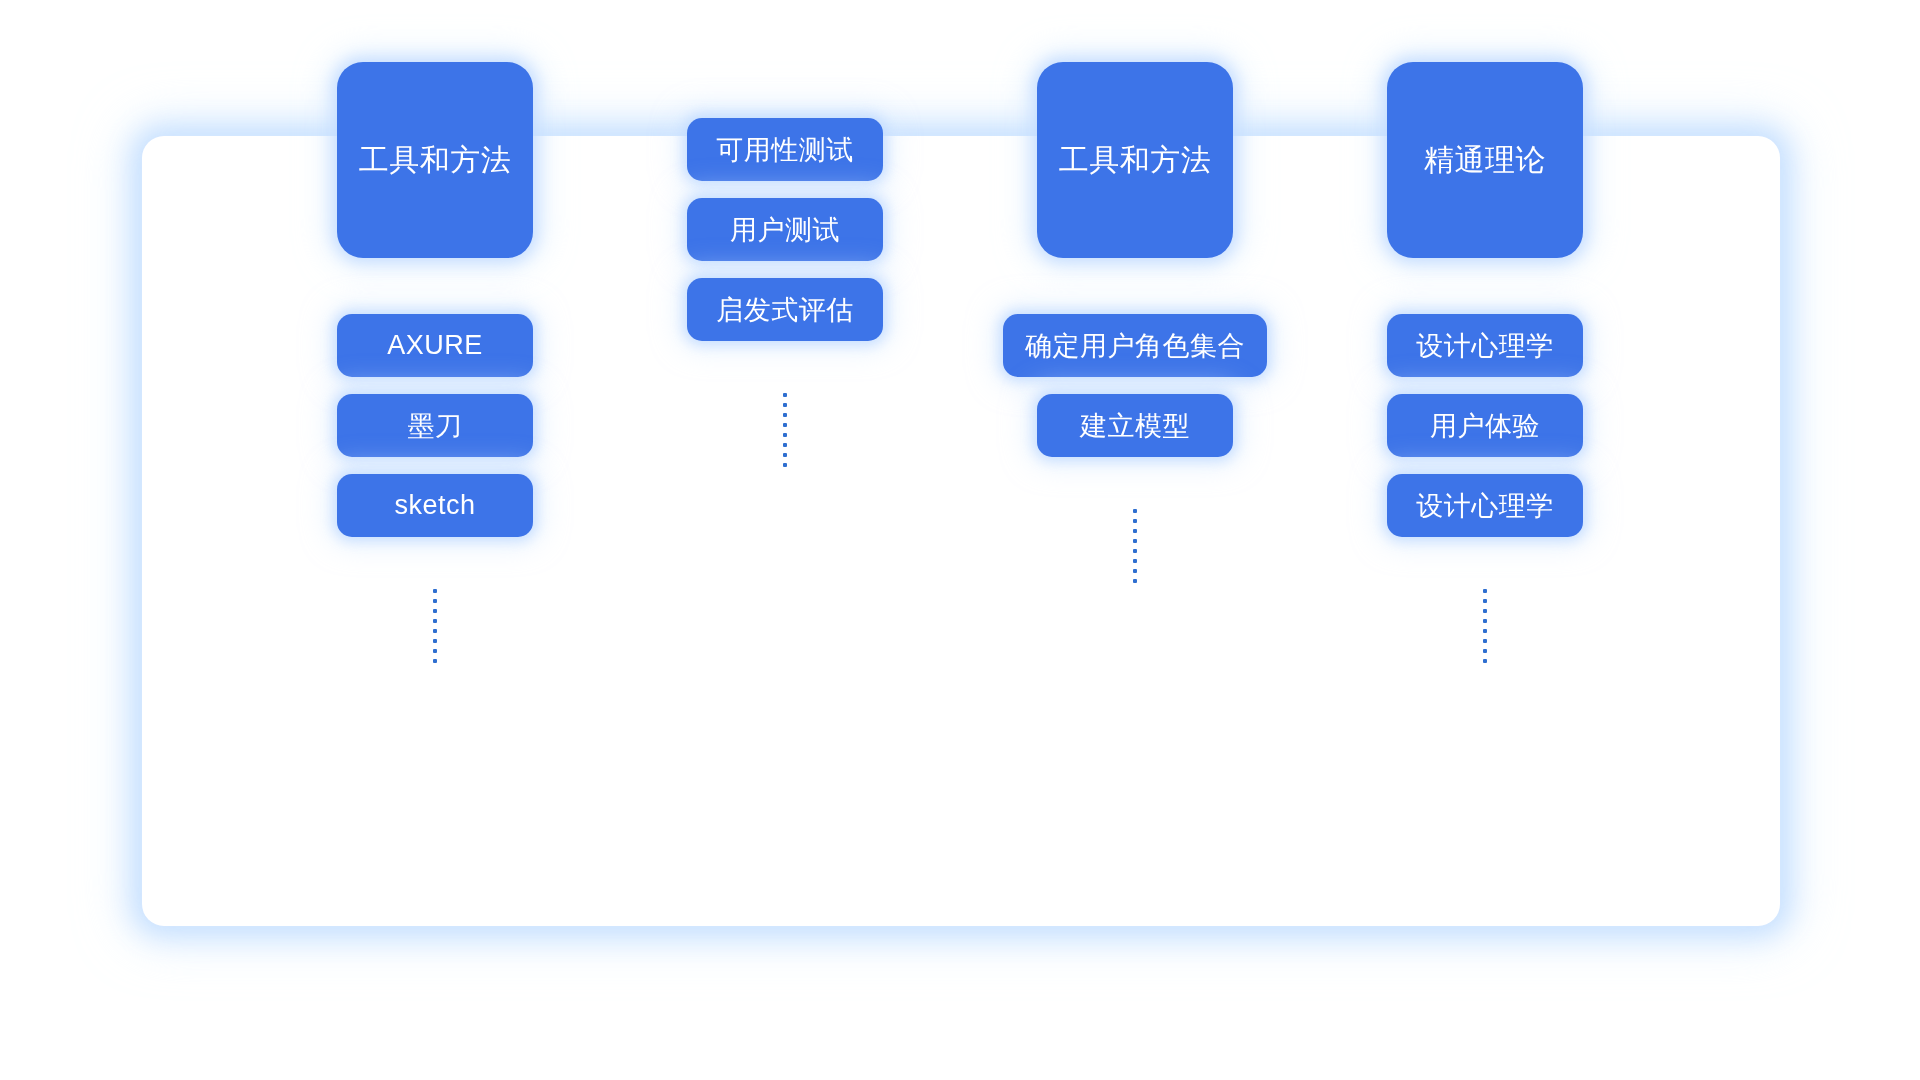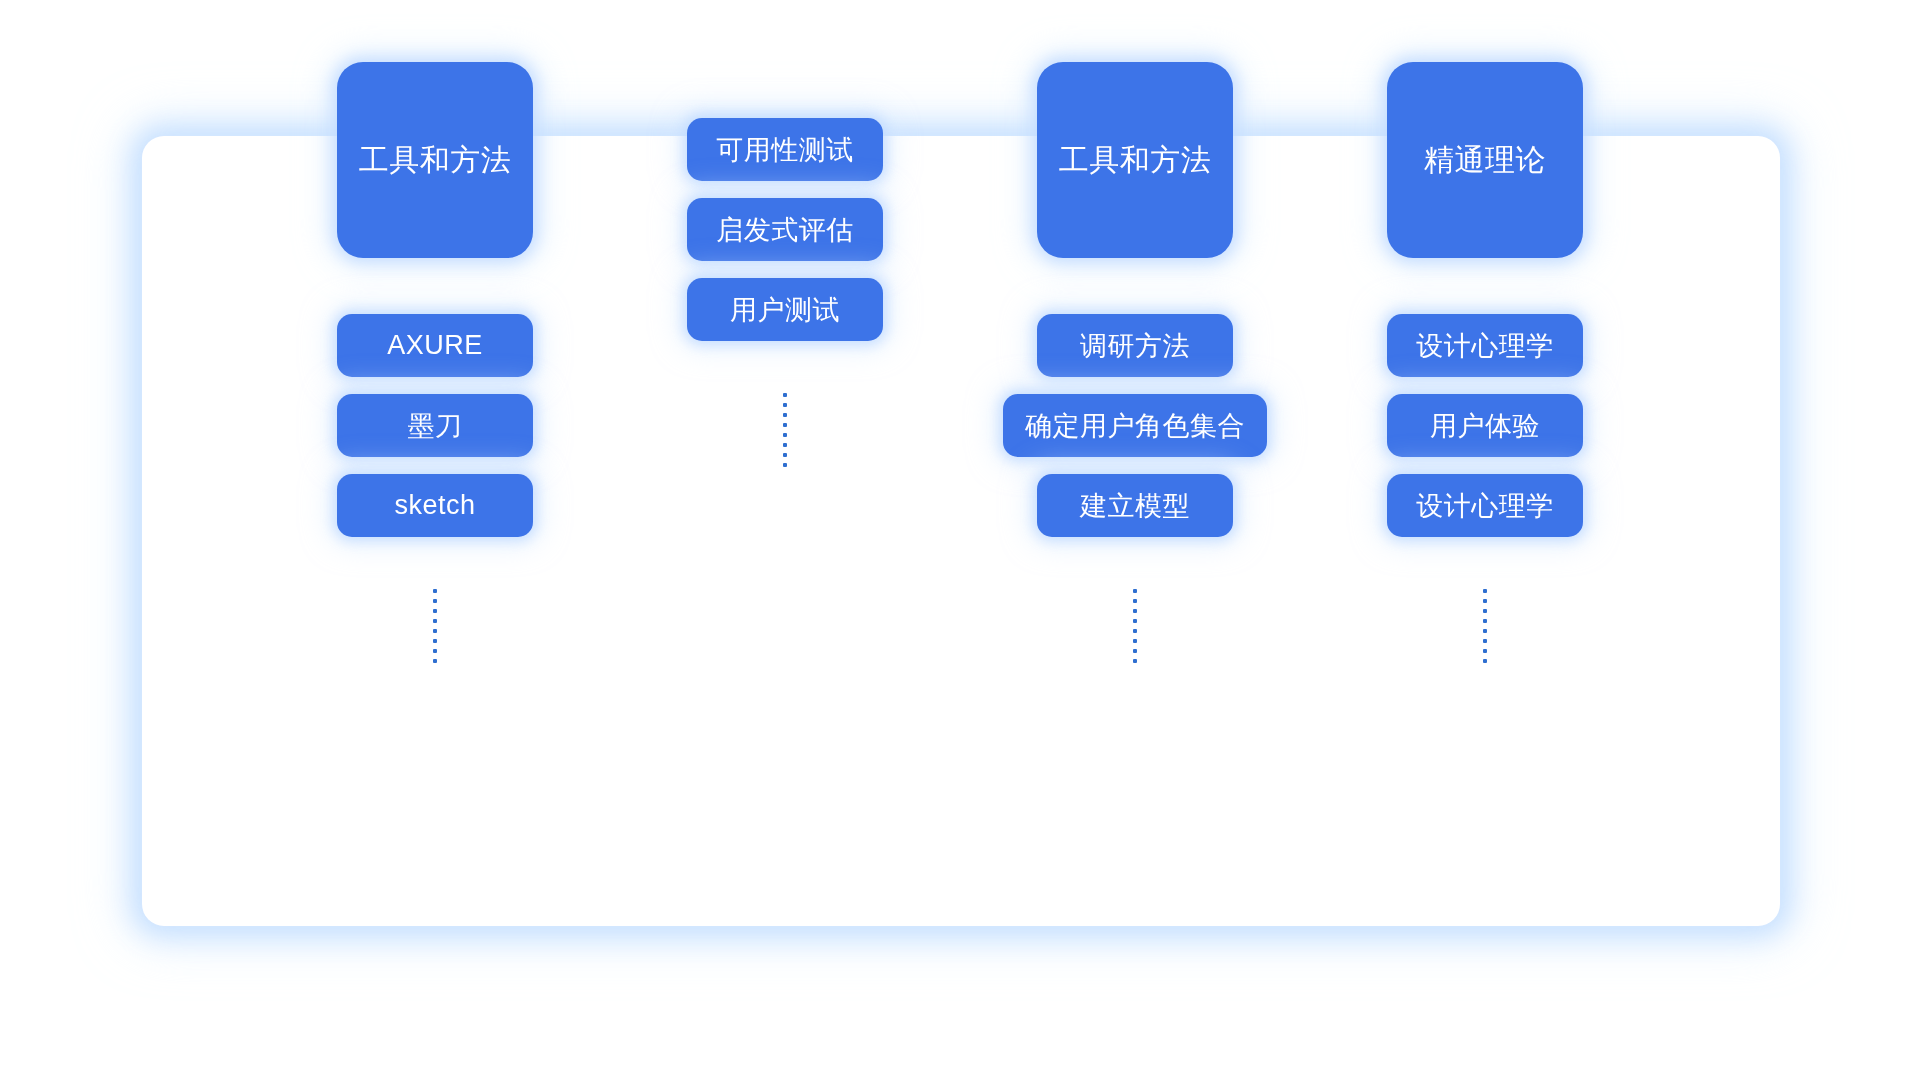--- a/index.html
+++ b/index.html
@@ -152,41 +152,40 @@
         <span class="dot"></span>
         <span class="dot"></span>
         <span class="dot"></span>
         <span class="dot"></span>
       </div>
     </div>
 
     <div class="column">
       <div class="pill-stack">
         <div class="pill">可用性测试</div>
+        <div class="pill">用户测试</div>
         <div class="pill">启发式评估</div>
-        <div class="pill">用户测试</div>
       </div>
       <div class="dots">
         <span class="dot"></span>
         <span class="dot"></span>
         <span class="dot"></span>
         <span class="dot"></span>
         <span class="dot"></span>
         <span class="dot"></span>
         <span class="dot"></span>
         <span class="dot"></span>
       </div>
     </div>
 
     <div class="column">
       <div class="header-card">
         <span class="label">工具和方法</span>
       </div>
       <div class="pill-stack">
-        <div class="pill">调研方法</div>
         <div class="pill">确定用户角色集合</div>
         <div class="pill">建立模型</div>
       </div>
       <div class="dots">
         <span class="dot"></span>
         <span class="dot"></span>
         <span class="dot"></span>
         <span class="dot"></span>
         <span class="dot"></span>
         <span class="dot"></span>

